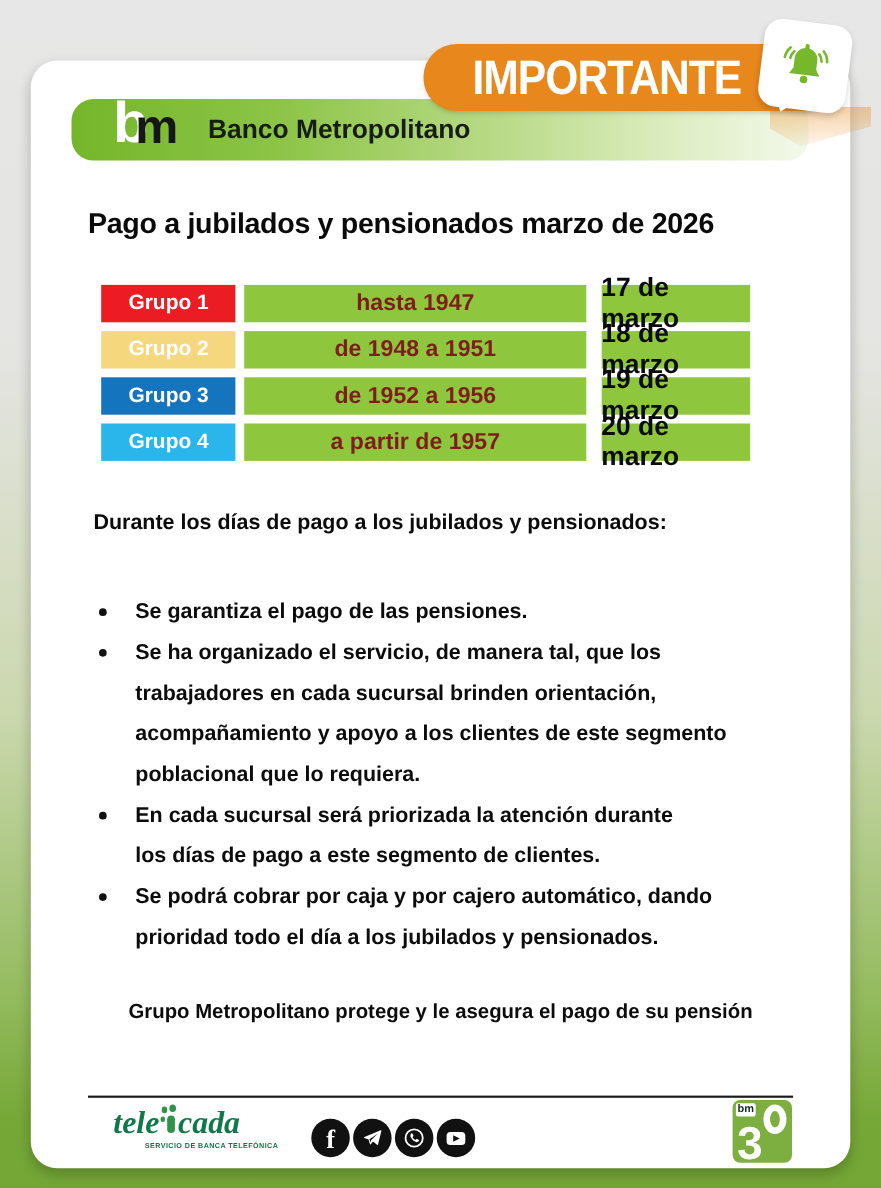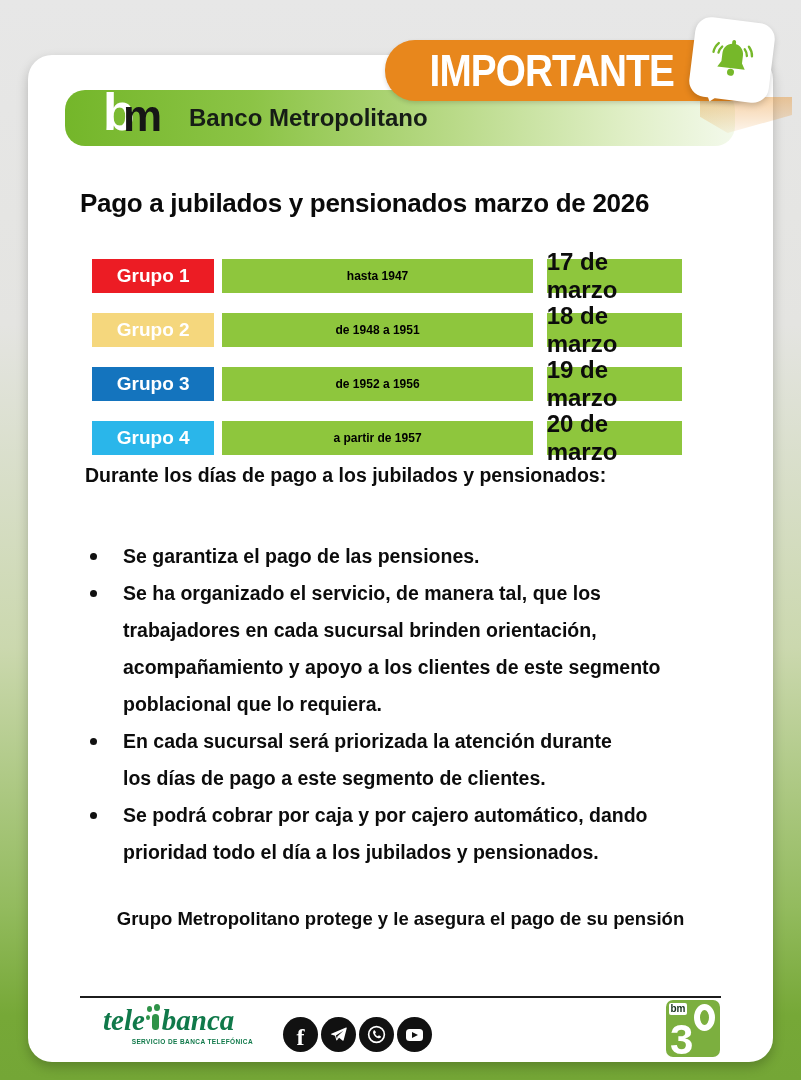--- a/index.html
+++ b/index.html
@@ -53,24 +53,24 @@
   .bubble::after {
     content:""; position:absolute; left:12px; bottom:-15px; width:0; height:0;
     border:11px solid transparent; border-top:14px solid #ffffff; transform:rotate(12deg);
   }
 
   
   .title { position:absolute; left:80px; top:188px; font-size:26px; font-weight:700; color:#0a0a0a; letter-spacing:-0.3px; }
 
   
   .table { position:absolute; left:92px; top:259px; width:590px; }
-  .trow { display:flex; height:34px; margin-bottom:20px; }
+  .trow { display:flex; height:34px; margin-bottom:8px; }
   .cell { display:flex; align-items:center; justify-content:center; font-weight:700; }
   .cell.group { width:133px; color:#ffffff; font-size:19px; }
-  .cell.range { width:337px; margin:0 14px 0 8px; background:#8EC63D; color:#000000; font-size:12px; }
+  .cell.range { width:337px; margin:0 14px 0 8px; background:#8EC63D; color:#7f1d1d; font-size:21px; }
   .cell.date  { width:147px; background:#8EC63D; color:#0c0c0c; font-size:24px; }
 
   
   .intro { position:absolute; left:85px; top:464px; font-size:19.5px; font-weight:700; color:#0c0c0c; }
   .bullets { position:absolute; left:88px; top:538px; width:630px; list-style:none; }
   .bullets li {
     position:relative; padding-left:35px; font-size:19.5px; font-weight:700; color:#0c0c0c;
     line-height:37px; white-space:pre-line;
   }
   .bullets li::before {
@@ -180,21 +180,21 @@
     <li>Se podrá cobrar por caja y por cajero automático, dando
 prioridad todo el día a los jubilados y pensionados.</li>
   </ul>
 
   <div class="slogan">Grupo Metropolitano protege y le asegura el pago de su pensión</div>
 
   <div class="divider"></div>
 
   <div class="telebanca">
     <span class="tb-word">
-      <span>tele</span><span class="tb-dots"><i></i><i></i><i></i><i></i></span><span>banca</span>
+      <span>tele</span><span class="tb-dots"><i></i><i></i><i></i><i></i></span><span>cada</span>
     </span>
     <div class="tb-tagline">SERVICIO DE BANCA TELEFÓNICA</div>
   </div>
 
   <div class="social">
     <span class="soc">
         <span class="fb-f">f</span>
       </span>
     <span class="soc">
       <svg width="19" height="19" viewBox="0 0 24 24">

